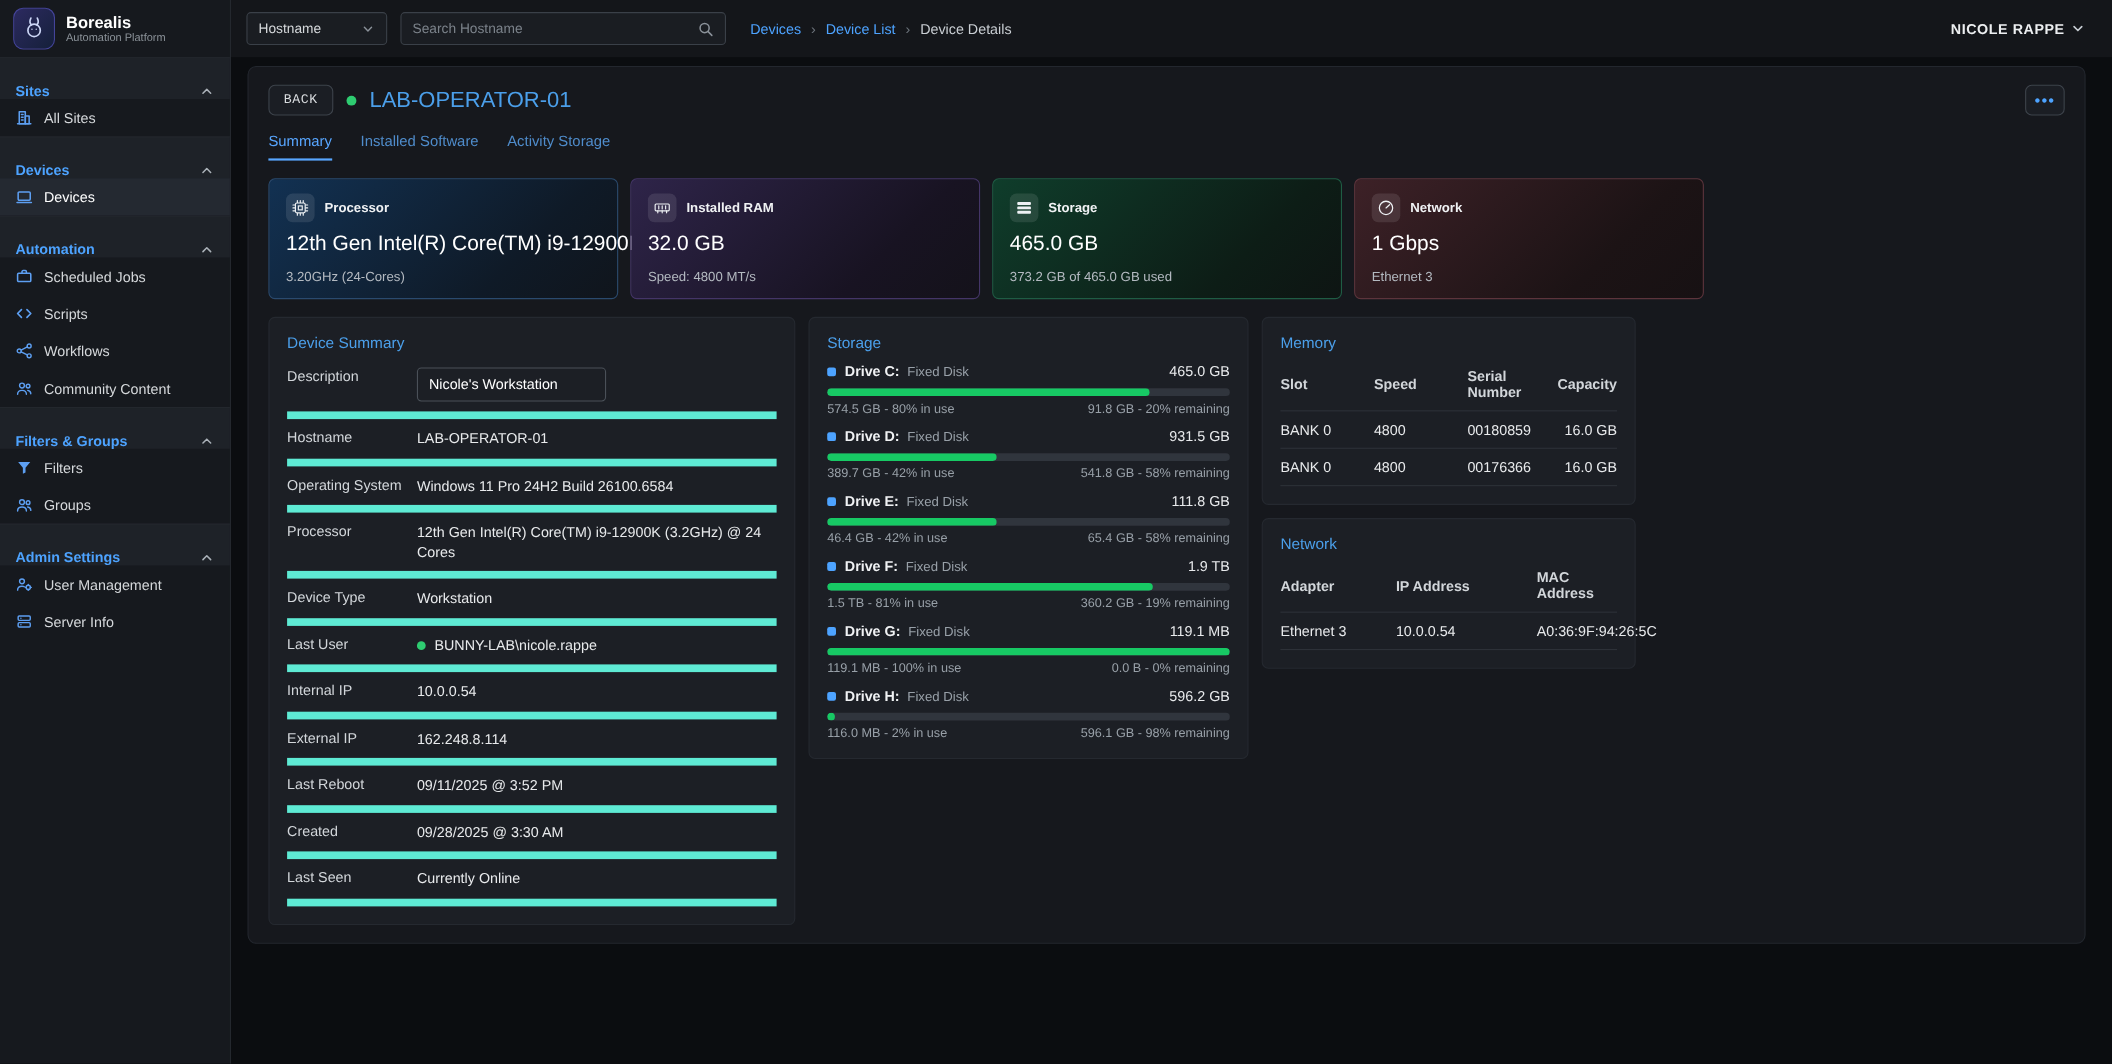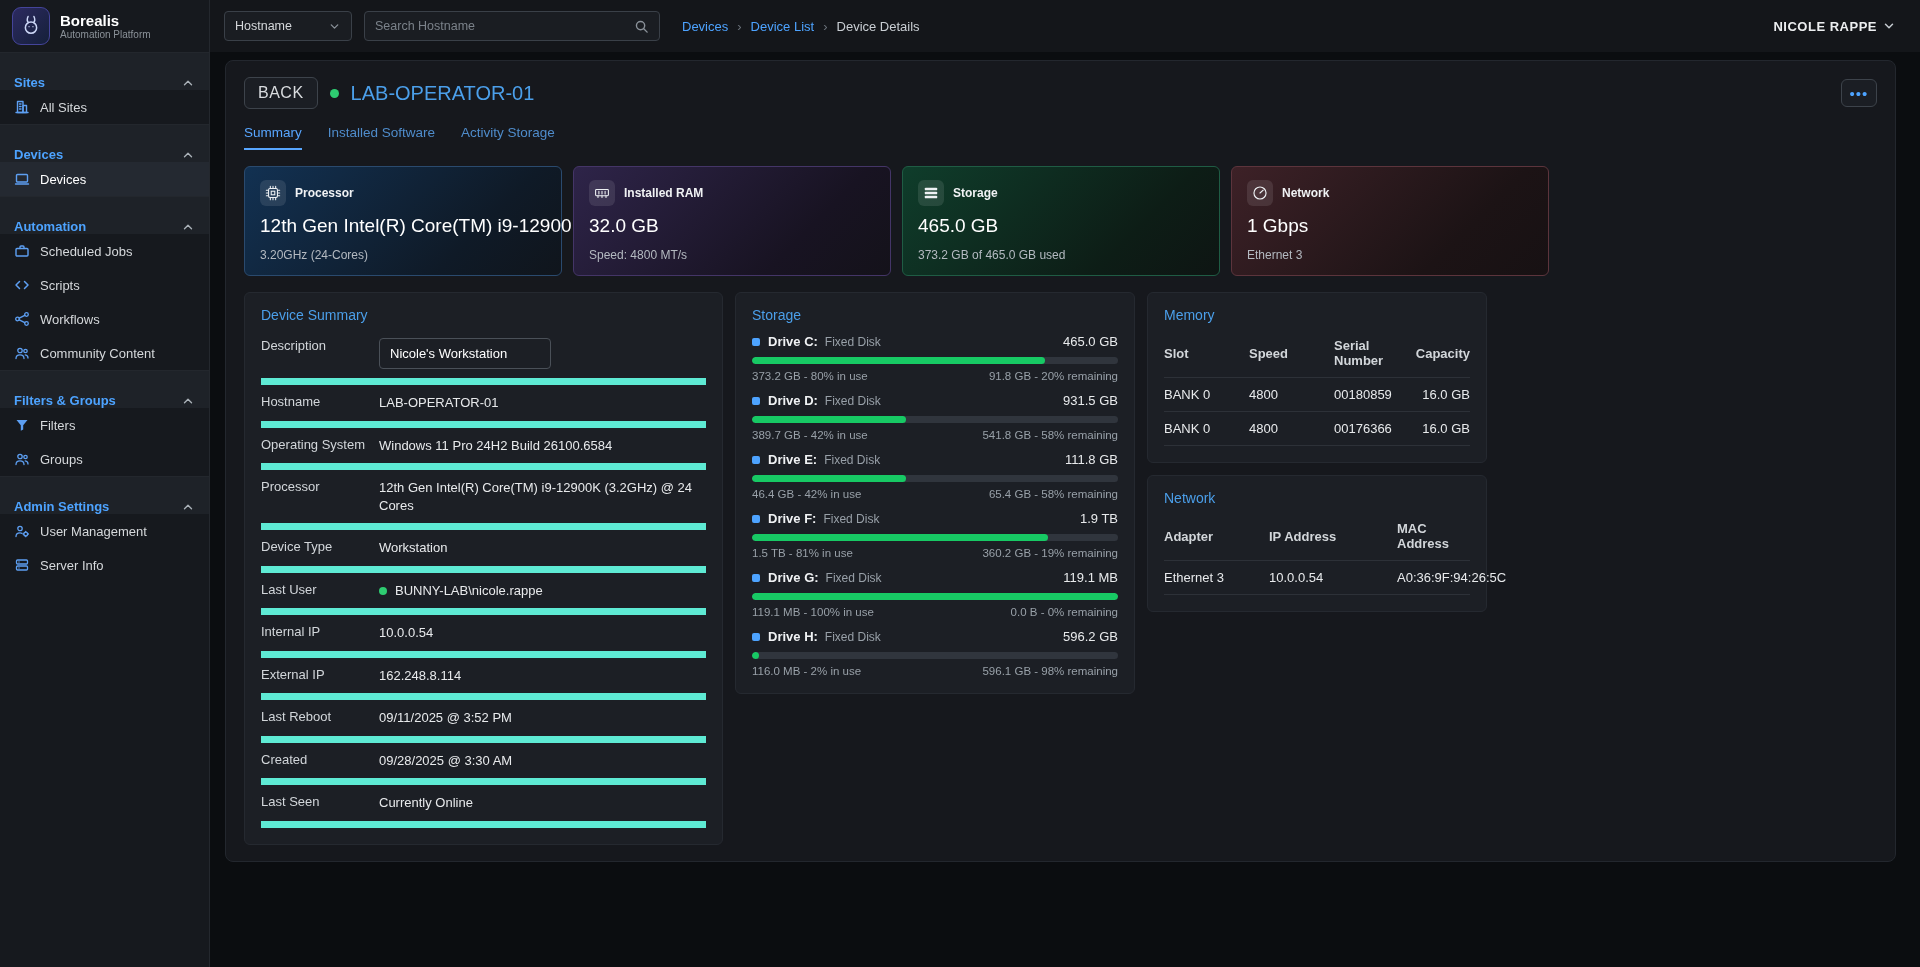--- a/index.html
+++ b/index.html
@@ -35,21 +35,21 @@
   .crumb-link { color:#4da3ff; cursor:pointer; }
   .crumb-sep { color:#6b727a; }
   .crumb-current { color:#c9ced3; }
   .user-menu { margin-left:auto; display:flex; align-items:center; gap:5px; font-size:13px; font-weight:bold; letter-spacing:0.5px; color:#eceef0; cursor:pointer; }
   .user-menu .chev { color:#c6ccd2; display:flex; }
 
   .content { flex:1; padding:8px 24px 24px 15px; }
   .device-panel { background:#16181d; border:1px solid #23272e; border-radius:8px; min-height:712px; padding:16px 18px; }
 
   .panel-head { display:flex; align-items:center; gap:12px; }
-  .back-btn { padding:6px 13px; border:1px solid #3d434b; border-radius:6px; background:#1b1e24; color:#d9dcdf; font-size:16px; letter-spacing:0.5px; cursor:pointer; font-family:Liberation Sans, sans-serif; }
+  .back-btn { padding:6px 13px; border:1px solid #3d434b; border-radius:6px; background:#1b1e24; color:#d9dcdf; font-size:12px; letter-spacing:0.5px; cursor:pointer; font-family:Liberation Mono, monospace; }
   .status-dot { width:9px; height:9px; border-radius:50%; background:#2ecc71; flex:0 0 9px; }
   .device-title { font-size:20px; color:#4b9fea; font-weight:500; }
   .more-btn { margin-left:auto; width:36px; height:28px; border:1px solid #3d434b; border-radius:6px; background:#1b1e24; color:#4da3ff; font-size:15px; letter-spacing:1px; cursor:pointer; display:flex; align-items:center; justify-content:center; font-family:inherit; }
 
   .tabs { display:flex; gap:26px; margin-top:16px; }
   .tab { font-size:13.5px; color:#4f8ccb; padding-bottom:8px; cursor:pointer; }
   .tab.active { color:#58a6ff; border-bottom:2px solid #58a6ff; }
 
   .cards { display:flex; gap:11px; margin-top:16px; }
   .card { width:318px; height:110px; border-radius:6px; padding:13px 15px; display:flex; flex-direction:column; }
@@ -436,21 +436,21 @@
               <div class="drive-head">
                 <span class="drive-sq"></span>
                 <span class="drive-name">Drive C:</span>
                 <span class="drive-type">Fixed Disk</span>
                 <span class="drive-size">465.0 GB</span>
               </div>
               <div class="drive-bar">
                   <div class="drive-fill" style="width: 80%;"></div>
                 </div>
               <div class="drive-sub">
-                <span>373.2 GB - 80% in use</span>
+                <span>574.5 GB - 80% in use</span>
                 <span>91.8 GB - 20% remaining</span>
               </div>
             </div>
 
             <div class="drive">
               <div class="drive-head">
                 <span class="drive-sq"></span>
                 <span class="drive-name">Drive D:</span>
                 <span class="drive-type">Fixed Disk</span>
                 <span class="drive-size">931.5 GB</span>

